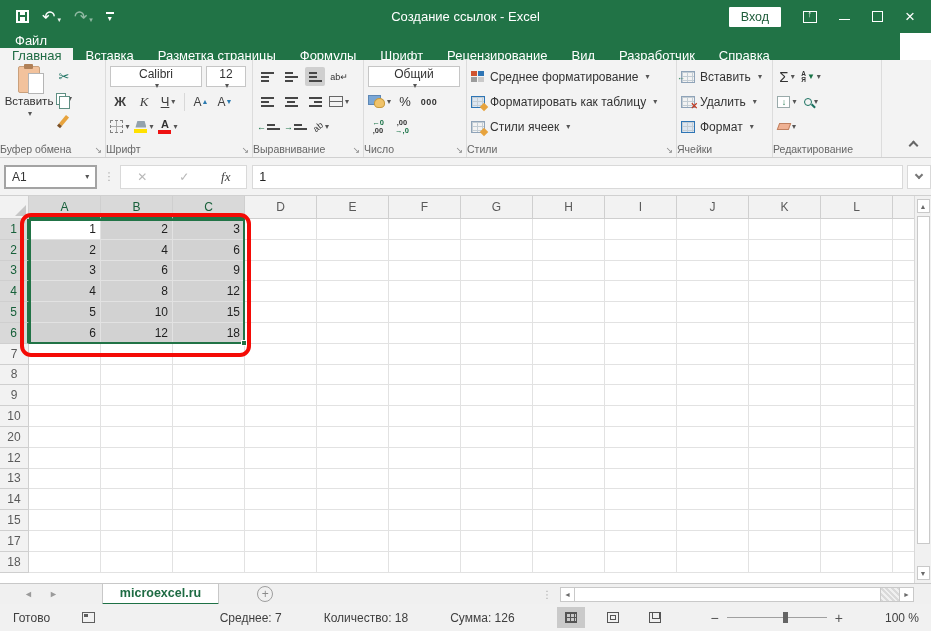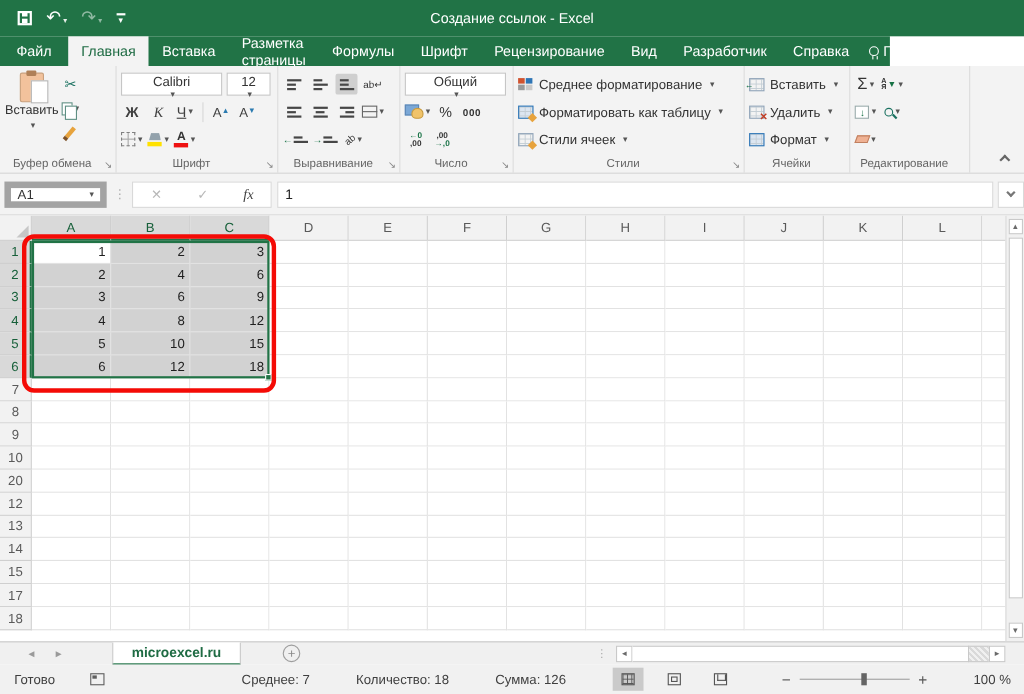--- a/index.html
+++ b/index.html
@@ -21,36 +21,36 @@
   .win-title{position:absolute;left:0;right:0;text-align:center;font-size:13px;color:#fff;pointer-events:none;}
   .tb-right{margin-left:auto;display:flex;align-items:center;gap:22px;margin-right:16px;z-index:2;}
   .signin{background:#fff;color:#1e5c3a;font-size:12.5px;padding:3px 12px;border-radius:1px;}
   .ribopts{width:14px;height:12px;border:1px solid #fff;position:relative;display:inline-block;}
   .ribopts::after{content:"↑";position:absolute;top:-3px;left:3.5px;font-size:9px;color:#fff;}
   .wmin{width:11px;height:1px;background:#fff;display:inline-block;margin-top:6px;}
   .wmax{width:11px;height:11px;border:1px solid #fff;display:inline-block;}
   .wclose{font-size:17px;line-height:1;color:#fff;}
 
   
-  .tabrow{position:absolute;top:33px;left:0;width:809px;height:27px;background:#217346;display:flex;align-items:stretch;color:#fff;font-size:13px;}
+  .tabrow{position:absolute;top:33px;left:0;width:900px;height:27px;background:#217346;display:flex;align-items:stretch;color:#fff;font-size:13px;flex-direction:column;}
   .rtab,.file-tab{display:flex;align-items:center;padding:0 12px;cursor:default;}
   .file-tab{padding:0 15px;}
   .rtab.active{background:#f3f3f3;color:#1e6b43;}
   .tab-right{margin-left:auto;display:flex;align-items:center;gap:8px;margin-right:14px;}
   .bulb{width:9px;height:9px;border:1.5px solid #fff;border-radius:50%;position:relative;display:inline-block;margin-right:4px;}
   .bulb::after{content:"";position:absolute;left:2px;top:8px;width:3px;height:3px;border-left:1.5px solid #fff;border-right:1.5px solid #fff;}
   .person{width:12px;height:11px;position:relative;display:inline-block;margin-right:4px;}
   .person::before{content:"";position:absolute;top:0;left:3px;width:5px;height:5px;border:1.2px solid #fff;border-radius:50%;}
   .person::after{content:"";position:absolute;bottom:0;left:1px;width:9px;height:4px;border:1.2px solid #fff;border-bottom:none;border-radius:5px 5px 0 0;}
   .tr-item{display:flex;align-items:center;padding:0 6px;}
 
   
   .ribbon{position:absolute;top:60px;left:0;width:931px;height:98px;background:#f3f3f3;border-bottom:1px solid #d0d0d0;display:flex;}
   .rgroup{position:relative;height:100%;border-right:1px solid #dcdcdc;padding:4px 4px 16px;}
-  .glabel{position:absolute;bottom:2px;left:0;right:10px;text-align:center;font-size:10.5px;color:#666;white-space:nowrap;}
+  .glabel{position:absolute;bottom:2px;left:0;right:10px;text-align:left;font-size:10.5px;color:#666;white-space:nowrap;}
   .launcher{position:absolute;bottom:2px;right:3px;font-size:9px;color:#8a8a8a;line-height:1;}
   .ibtn{display:inline-flex;align-items:center;justify-content:center;min-width:20px;height:19px;border-radius:2px;color:#404040;}
   .pressed{background:#cfcfcf;}
   .dd{font-size:8px;color:#555;margin-left:2px;}
   .rrow{display:flex;align-items:center;gap:4px;height:25px;}
   .combo{display:flex;align-items:center;background:#fff;border:1px solid #c6c6c6;height:21px;font-size:12px;color:#333;padding:0 4px;justify-content:space-between;flex-direction:column;}
   .vsep{width:1px;height:18px;background:#d8d8d8;margin:0 2px;}
 
   
   .g-clip{width:106px;display:flex;}
@@ -126,21 +126,21 @@
   .sortic .arr{font-size:8px;color:#177245;}
   .fillic{width:13px;height:12px;border:1px solid #9aa;display:flex;align-items:center;justify-content:center;font-size:9px;color:#177245;background:#fff;}
   .mag{width:8px;height:8px;border:1.6px solid #1a7160;border-radius:50%;position:relative;display:inline-block;}
   .mag::after{content:"";position:absolute;left:6px;top:6px;width:5px;height:1.6px;background:#1a7160;transform:rotate(45deg);}
   .eraser{width:12px;height:7px;background:#efb193;border:1px solid #c08060;transform:skewX(-20deg);}
   .chev-up{width:7px;height:7px;border-top:2px solid #666;border-right:2px solid #666;transform:rotate(-45deg);position:absolute;right:14px;bottom:8px;}
   .chev-dn{width:6px;height:6px;border-bottom:2px solid #777;border-right:2px solid #777;transform:rotate(45deg);display:inline-block;margin-top:-3px;}
 
   
   .fbar{position:absolute;top:158px;left:0;width:931px;height:38px;background:#f3f3f3;border-bottom:1px solid #d0d0d0;display:flex;align-items:center;}
-  .namebox{margin-left:4px;width:94px;height:24px;background:#fff;border:6px solid #a3a3a3;display:flex;align-items:center;font-size:12px;color:#333;padding:0 6px;justify-content:space-between;}
+  .namebox{margin-left:4px;width:94px;height:24px;background:#fff;border:2px solid #a3a3a3;display:flex;align-items:center;font-size:12px;color:#333;padding:0 6px;justify-content:space-between;}
   .fdots{color:#ababab;font-size:11px;margin:0 6px;}
   .fbtns{width:128px;height:24px;background:#fff;border:1px solid #d9d9d9;display:flex;align-items:center;justify-content:space-around;}
   .fx{font-family:"Liberation Serif",serif;font-style:italic;font-size:13px;color:#3f3f3f;}
   .gray{color:#b8b8b8;font-size:12px;}
   .finput{margin-left:5px;width:656px;height:24px;background:#fff;border:1px solid #d9d9d9;display:flex;align-items:center;padding:0 6px;font-size:12.5px;color:#222;}
   .fexp{margin-left:4px;width:24px;height:24px;background:#fff;border:1px solid #d9d9d9;display:flex;align-items:center;justify-content:center;}
 
   
   .gridwrap{position:absolute;top:196px;left:0;width:931px;height:387px;background:#fff;overflow:hidden;}
   .ghead{display:flex;height:23px;}
@@ -200,20 +200,27 @@
 <div class="app">
 
   <div class="titlebar">
     <div class="qat">
       <span class="floppy"></span>
       <span><span class="undo">↶</span><span class="mini-dd">▾</span></span>
       <span><span class="redo">↷</span><span class="mini-dd" style="opacity:.5">▾</span></span>
       <span class="qat-custom">▾</span>
     </div>
     <div class="win-title">Создание ссылок - Excel</div>
+    <div class="tb-right">
+      <span class="signin">Вход</span>
+      <span class="ribopts"></span>
+      <span class="wmin"></span>
+      <span class="wmax"></span>
+      <span class="wclose">×</span>
+    </div>
   </div>
 
   <div class="tabrow">
     <div class="file-tab">Файл</div>
     <div style="display:flex">
         <div class="rtab active">Главная</div>
         <div class="rtab">Вставка</div>
         <div class="rtab">Разметка страницы</div>
         <div class="rtab">Формулы</div>
         <div class="rtab">Шрифт</div>

